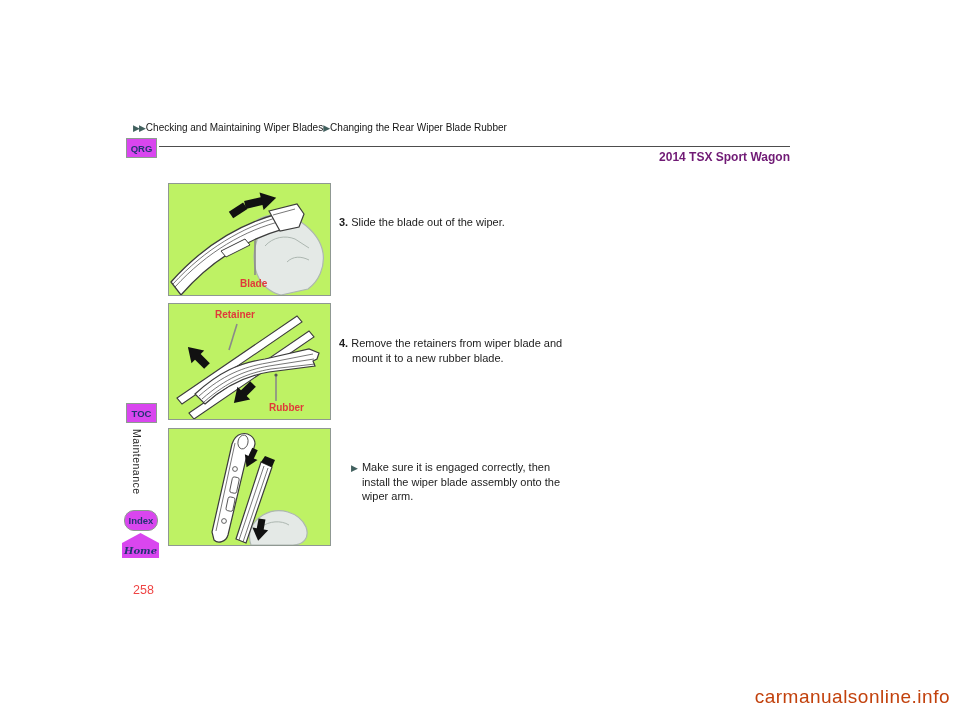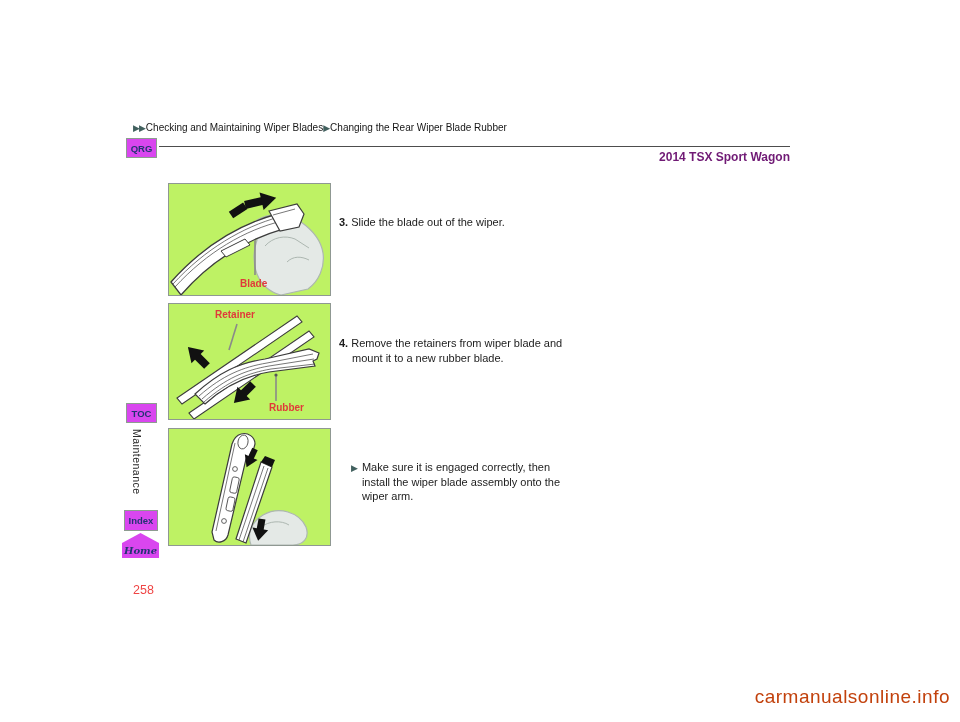--- a/index.html
+++ b/index.html
@@ -16,21 +16,21 @@
   .model{left:540px;top:150px;width:250px;text-align:right;font-size:12px;font-weight:bold;color:#701a75;}
 
   
   .tab{
     background:#d946ef;color:#223472;font-weight:bold;font-size:9.5px;
     display:flex;align-items:center;justify-content:center;
     border:1px solid #8d9c90;box-sizing:border-box;cursor:pointer;
   }
   .tab-qrg{left:126px;top:138px;width:31px;height:20px;}
   .tab-toc{left:126px;top:403px;width:31px;height:20px;}
-  .tab-index{left:124px;top:510px;width:34px;height:21px;}
+  .tab-index{left:124px;top:510px;width:34px;height:21px;border-radius:10px;}
   .tab-home{
     left:122px;top:533px;width:37px;height:25px;border:none;
     clip-path:polygon(50% 0,100% 40%,100% 100%,0 100%,0 40%);
     font-family:"DejaVu Serif",serif;font-style:italic;font-size:10px;
     align-items:flex-end;padding-bottom:2px;
   }
   .vertical-label{
     left:131px;top:429px;writing-mode:vertical-rl;
     font-size:10.5px;color:#2b2b2b;letter-spacing:0.5px;
   }

